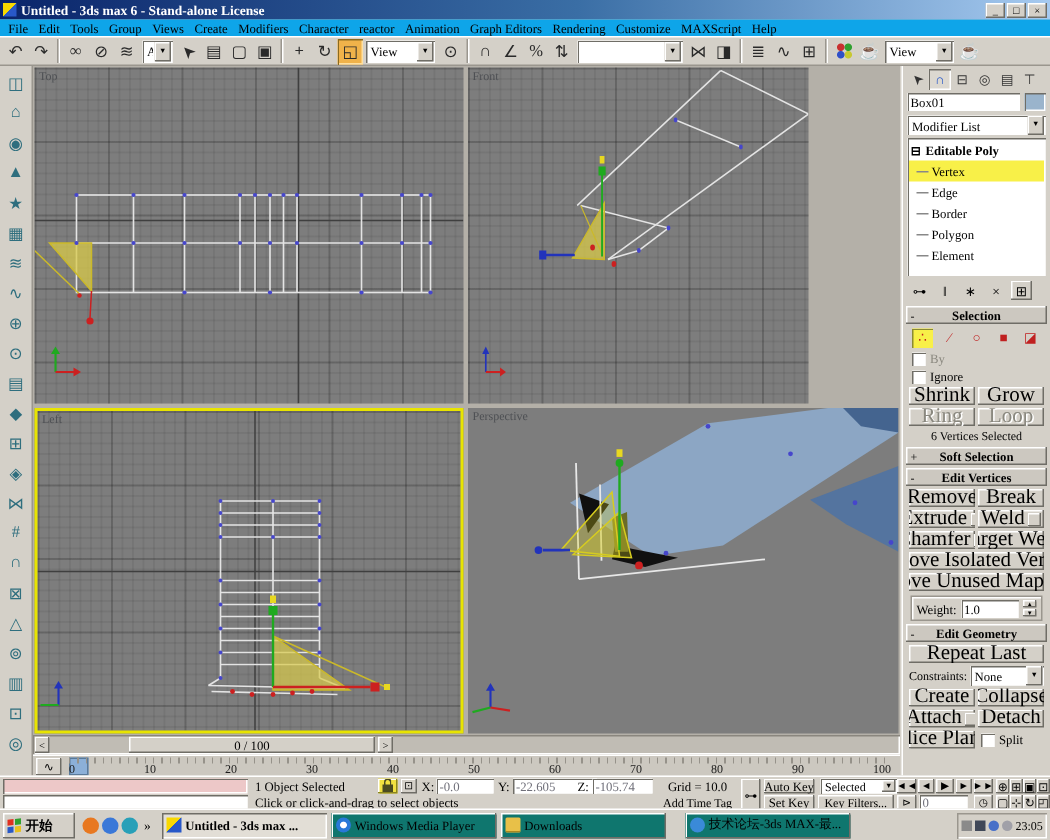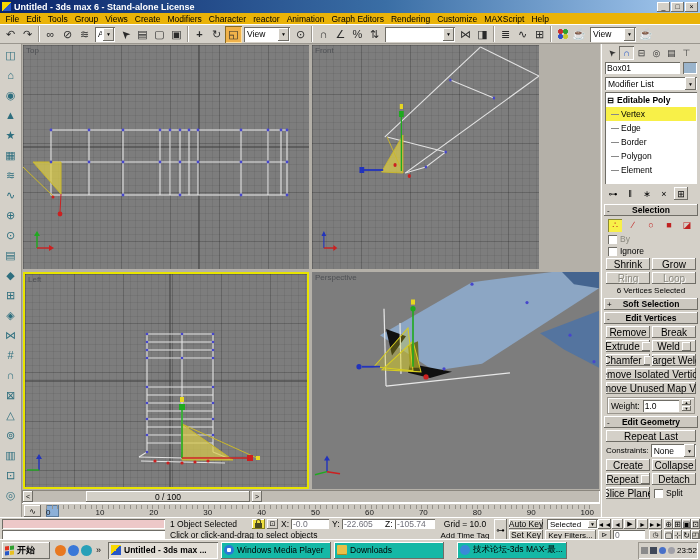--- a/index.html
+++ b/index.html
@@ -1,26 +1,26 @@
 <!DOCTYPE html>
 <html><head>
 <meta charset="utf-8">
 <style>
 *{margin:0;padding:0;box-sizing:border-box}
 html,body{width:700px;height:560px;overflow:hidden}
-#root{position:relative;width:700px;height:560px;background:#d4d0c8;font-family:Liberation Sans, sans-serif;font-size:9px;color:#000;overflow:hidden}
+#root{position:relative;width:700px;height:560px;background:#d4d0c8;font-family:Liberation Serif, serif;font-size:9px;color:#000;overflow:hidden}
 .r{background:#d4d0c8;box-shadow:inset -1px -1px 0 #6f6d66,inset 1px 1px 0 #fff}
 .s{background:#fff;box-shadow:inset 1px 1px 0 #6f6d66,inset -1px -1px 0 #fff}
 
 .titlebar{position:absolute;left:0;top:0;width:700px;height:13px;background:linear-gradient(to right,#0a246a,#3a6ea5 55%,#a6caf0);display:flex;align-items:center;padding:0 2px;color:#fff}
 .appico{width:9px;height:9px;background:linear-gradient(135deg,#f8d800 50%,#2858c8 50%);margin-right:3px;flex:none}
 .apptitle{font-size:9px;font-weight:bold;flex:1;white-space:nowrap;overflow:hidden}
 .winbtn{width:13px;height:10px;margin-left:1px;display:flex;align-items:center;justify-content:center;font-size:7px;color:#000;flex:none}
 
-.menubar{position:absolute;left:0;top:13px;width:700px;height:11px;display:flex;align-items:center;background:#eab308;padding-left:2px}
+.menubar{position:absolute;left:0;top:13px;width:700px;height:11px;display:flex;align-items:center;background:#0ea5e9;padding-left:2px}
 .menu-item{padding:0 3.5px;font-size:8.5px;white-space:nowrap}
 
 .toolbar{position:absolute;left:0;top:24px;width:700px;height:20px;display:flex;align-items:center;padding-left:2px;background:#d4d0c8;border-top:1px solid #fff;border-bottom:1px solid #9a968e}
 .ti{width:17px;height:17px;display:flex;align-items:center;justify-content:center;font-size:11px;color:#2a2a2a;flex:none}
 .ti.active{background:#f0b24a;box-shadow:inset 1px 1px 0 #8a6a20,inset -1px -1px 0 #ffe0a0}
 .tsep{width:0;height:16px;border-left:1px solid #9a968e;border-right:1px solid #fff;margin:0 2px;flex:none}
 .dd{height:15px;background:#fff;box-shadow:inset 1px 1px 0 #6f6d66,inset -1px -1px 0 #fff;display:flex;align-items:center;flex:none;margin:0 2px}
 .ddt{flex:1;padding-left:3px;font-size:8.5px;white-space:nowrap;overflow:hidden}
 .dda{width:11px;height:13px;margin:0 1px;background:#d4d0c8;box-shadow:inset -1px -1px 0 #6f6d66,inset 1px 1px 0 #fff;display:flex;align-items:center;justify-content:center;font-size:5px;flex:none}
 .matdots{width:12px;height:12px;background:radial-gradient(circle at 3.5px 3.5px,#c83030 2.2px,transparent 2.8px),radial-gradient(circle at 8.5px 3.5px,#30a030 2.2px,transparent 2.8px),radial-gradient(circle at 3.5px 8.5px,#3050c8 2.2px,transparent 2.8px),radial-gradient(circle at 8.5px 8.5px,#c8c830 2.2px,transparent 2.8px)}
@@ -52,21 +52,21 @@
 .srow{height:14px;display:flex;align-items:center;gap:2px;white-space:nowrap;overflow:hidden}
 .srow.root{font-weight:bold}
 .texp{width:9px;height:9px;font-size:8px;display:flex;align-items:center;justify-content:center}
 .tln{width:8px;height:0;border-top:1px solid #888;margin-left:5px;flex:none}
 .srow.sel{background:#f8f048}
 .sbtns{display:flex;gap:3px;padding:2px 4px;height:17px;align-items:center}
 .sbtn{width:14px;height:13px;display:flex;align-items:center;justify-content:center;font-size:9px}
 .rhdr{margin:2px 2px 1px;height:12px;display:flex;align-items:center;justify-content:center;font-weight:bold;font-size:8.5px;position:relative;background:#ccc8c0;box-shadow:inset -1px -1px 0 #6f6d66,inset 1px 1px 0 #fff}
 .pm{position:absolute;left:3px;font-weight:normal;font-size:8px}
 .g2{display:grid;grid-template-columns:1fr 1fr;gap:2px;padding:1px 4px}
-.btn{height:12px;display:flex;align-items:center;justify-content:center;font-size:10px;overflow:hidden;white-space:nowrap;background:#d4d0c8;box-shadow:inset -1px -1px 0 #6f6d66,inset 1px 1px 0 #fff}
+.btn{height:12px;display:flex;align-items:center;justify-content:center;font-size:14px;overflow:hidden;white-space:nowrap;background:#d4d0c8;box-shadow:inset -1px -1px 0 #6f6d66,inset 1px 1px 0 #fff}
 .btn.dis{color:#8a887f;text-shadow:1px 1px 0 #fff}
 .sq{width:9px;height:9px;background:#d4d0c8;box-shadow:inset -1px -1px 0 #6f6d66,inset 1px 1px 0 #fff;flex:none;margin-left:2px}
 .btnset{display:flex;align-items:center;justify-content:center}
 .soicons{display:flex;gap:4px;justify-content:center;align-items:center;height:16px}
 .soi{width:14px;height:13px;display:flex;align-items:center;justify-content:center;font-size:9px;color:#c02020}
 .soi.active{background:#f8f048;box-shadow:inset 1px 1px 0 #8a8a30}
 .cbrow{display:flex;align-items:center;gap:3px;padding:1px 6px;height:12px}
 .cb{width:9px;height:9px;background:#fff;box-shadow:inset 1px 1px 0 #6f6d66,inset -1px -1px 0 #fff;flex:none}
 .gray{color:#8a887f}
 .cstat{text-align:center;font-size:8px;padding:1px 0}
@@ -97,21 +97,21 @@
 .navbtn{justify-content:center;font-size:8px}
 
 .taskbar{position:absolute;left:0;top:539px;width:700px;height:21px;background:#d4d0c8;border-top:1px solid #fff;display:flex;align-items:center;padding:0 2px;gap:3px}
 .start{width:48px;height:17px;display:flex;align-items:center;gap:3px;padding:0 3px;font-weight:bold;font-size:9px;flex:none}
 .flag{width:9px;height:9px;display:grid;grid-template-columns:4px 4px;grid-template-rows:4px 4px;gap:1px;transform:skewY(-6deg);flex:none}
 .flag span{display:block}
 .f1{background:#e03020}.f2{background:#30a030}.f3{background:#2858c8}.f4{background:#e8c020}
 .ql{display:flex;gap:2px;align-items:center;padding:0 2px;flex:none}
 .qlc{width:11px;height:11px;border-radius:50%;flex:none}
 .qmore{font-size:9px;padding:0 2px}
-.tbbtn{width:110px;height:17px;display:flex;align-items:center;gap:3px;padding:0 3px;font-size:8.5px;overflow:hidden;white-space:nowrap;flex:none;background:#14b8a6;box-shadow:inset -1px -1px 0 #6f6d66,inset 1px 1px 0 #fff}
+.tbbtn{width:110px;height:17px;display:flex;align-items:center;gap:3px;padding:0 3px;font-size:8.5px;overflow:hidden;white-space:nowrap;flex:none;background:#0f766e;box-shadow:inset -1px -1px 0 #6f6d66,inset 1px 1px 0 #fff}
 .tbbtn.active{box-shadow:inset 1px 1px 0 #6f6d66,inset -1px -1px 0 #fff;background:#e2ded6;font-weight:bold}
 .tbic{width:10px;height:10px;flex:none}
 .tbbtn.max .tbic{background:linear-gradient(135deg,#f8d800 50%,#2858c8 50%)}
 .tbbtn.wmp .tbic{border-radius:50%;background:radial-gradient(circle,#fff 2px,#2878d8 2.5px)}
 .tbbtn.folder .tbic{background:#e8c048;border-radius:1px;box-shadow:inset 0 -1px 0 #a88820}
 .tbbtn.ie{margin-left:10px}
 .tbbtn.ie .tbic{border-radius:50%;background:#3a8ad8}
 .tgap{flex:1}
 .tray{width:60px;height:17px;box-shadow:inset 1px 1px 0 #9a968e,inset -1px -1px 0 #fff;display:flex;align-items:center;gap:2px;padding:0 3px;font-size:8px;flex:none}
 .tri{width:7px;height:7px;flex:none}
@@ -564,21 +564,21 @@
     <span class="clbl">Constraints:</span>
     <span class="dd" style="flex:1;height:13px;margin:0">
           <span class="ddt">None</span>
           <span class="dda">▼</span>
         </span>
   </div>
   <div class="g2">
     <span class="btn">Create</span>
     <span class="btn">Collapse</span>
     <span class="btn btnset">
-          <span>Repeat</span>
+          <span>Attach</span>
           <span class="sq"></span>
         </span>
     <span class="btn">Detach</span>
     <span class="btn">Slice Plane</span>
     <span class="cbrow" style="padding:0 2px">
           <span class="cb"></span>
           <span>Split</span>
         </span>
 
   </div>
@@ -686,17 +686,17 @@
       <span class="tbic"></span>
       <span>技术论坛-3ds MAX-最...</span>
     </span>
       </span>
   <span class="tgap"></span>
   <span class="tray">
     <span class="tri" style="background:#8a8a8a"></span>
     <span class="tri" style="background:#404858"></span>
     <span class="tri" style="background:#4870c8;border-radius:50%"></span>
     <span class="tri" style="background:#a0a0a8;border-radius:50%"></span>
-    <span>23:52</span>
+    <span>23:05</span>
   </span>
 </div>
 
 </div>
 
 </body></html>

